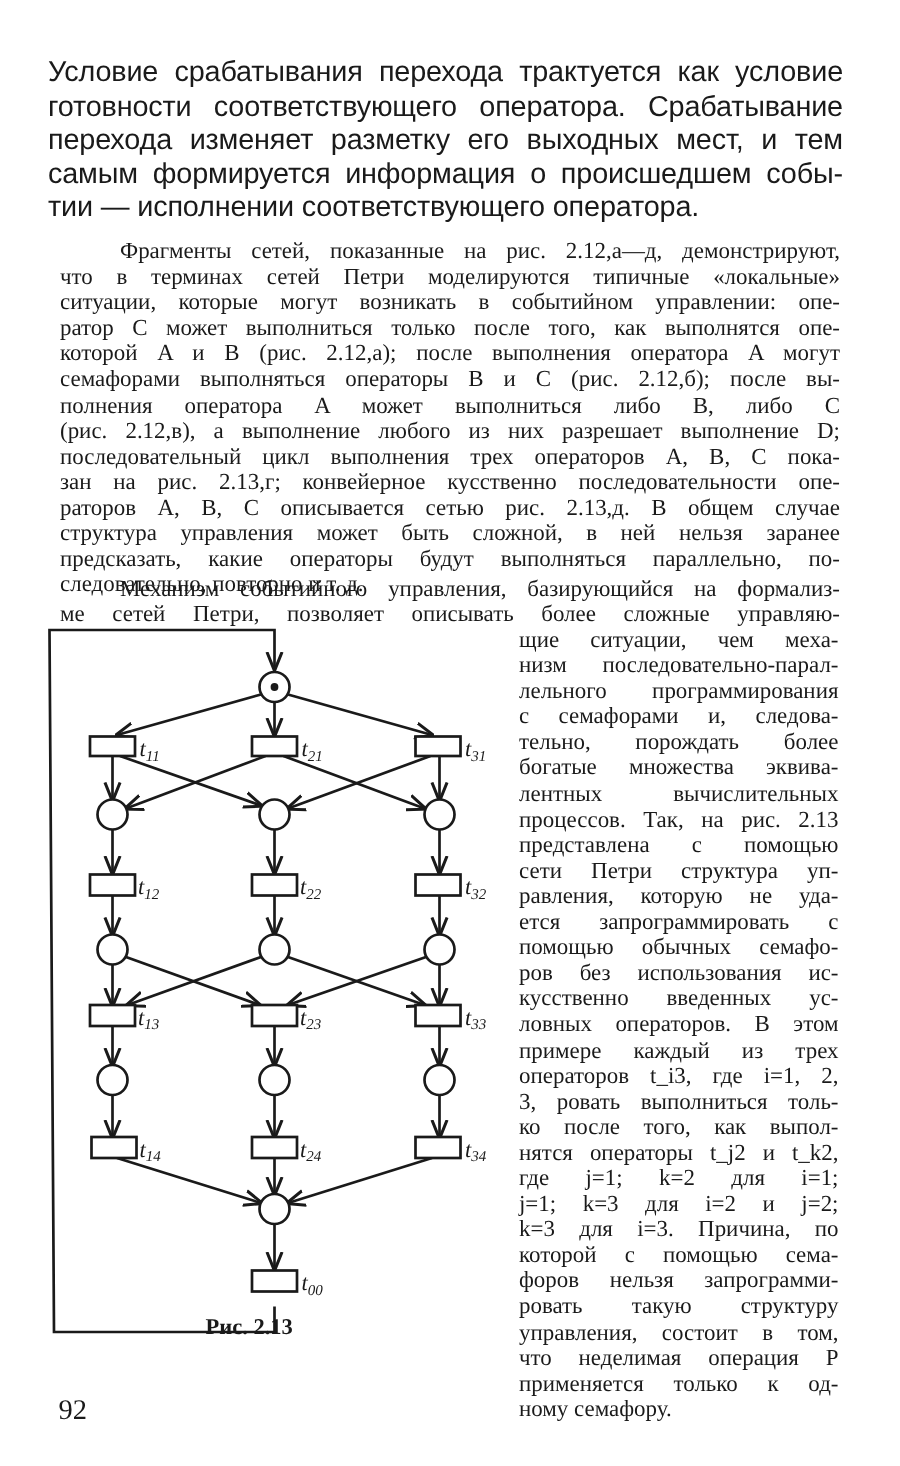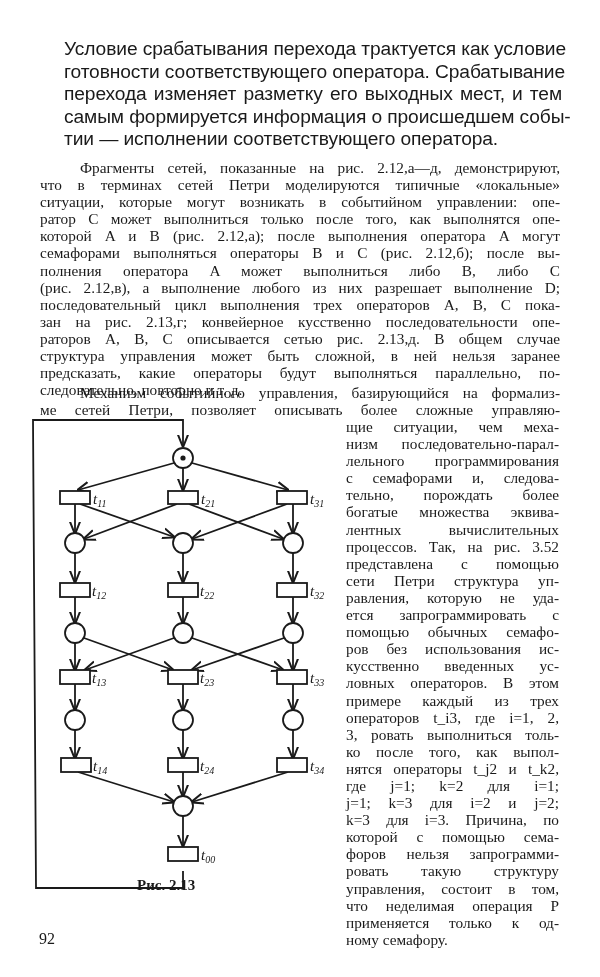--- a/index.html
+++ b/index.html
@@ -6,33 +6,33 @@
   body {
     width:600px; height:977px; background:#ffffff; position:relative; overflow:hidden;
     font-family:"Liberation Serif", "DejaVu Serif", serif; color:#1a1a1a;
   }
   .p { position:absolute; margin:0; }
   .lead {
     left:32px; top:38px; width:530px;
     font-family:"Liberation Sans Narrow", "Liberation Sans", sans-serif;
     font-size:19.2px; line-height:22.6px; text-align:justify; letter-spacing:-0.1px;
   }
-  .lead span { display:block; text-align:justify; text-align-last:justify; white-space:nowrap;margin-left:32px; }
+  .lead span { display:block; text-align:justify; text-align-last:justify; white-space:nowrap; }
   .lead span.last { text-align-last:left; }
   .body {
     font-size:15.3px; line-height:17.1px;
   }
   .body span { display:block; white-space:nowrap; text-align:justify; text-align-last:justify; }
   .body span.last { text-align-last:left; }
   #para1 { left:40px; top:159px; width:520px; }
   #para2 { left:40px; top:384px; width:520px; }
   #sidecol { left:346px; top:418px; width:213px; }
   .ind { text-indent:40px; }
   #caption { left:137px; top:877px; font-size:15px; font-weight:bold; font-family:"Liberation Serif", serif; }
-  #pageno { left:39px; top:930px; font-size:16px; font-family:"Liberation Serif", serif; }
+  #pageno { left:39px; top:930px; font-size:19px; font-family:"Liberation Serif", serif; }
   svg#diagram { position:absolute; left:0; top:0; }
   .tlabel { font-family:"Liberation Serif", serif; font-style:italic; font-size:15px; fill:#1a1a1a; }
   .tsub { font-size:10px; }
 </style>
 </head>
 <body>
 
 <div class="p lead">
   <span>Условие срабатывания перехода трактуется как условие</span>
   <span>готовности соответствующего оператора. Срабатывание</span>
@@ -64,21 +64,21 @@
 </div>
 
 <div class="p body" id="sidecol">
   <span>щие ситуации, чем меха-</span>
   <span>низм последовательно-парал-</span>
   <span>лельного программирования</span>
   <span>с семафорами и, следова-</span>
   <span>тельно, порождать более</span>
   <span>богатые множества эквива-</span>
   <span>лентных вычислительных</span>
-  <span>процессов. Так, на рис. 3.52</span>
+  <span>процессов. Так, на рис. 2.13</span>
   <span>представлена с помощью</span>
   <span>сети Петри структура уп-</span>
   <span>равления, которую не уда-</span>
   <span>ется запрограммировать с</span>
   <span>помощью обычных семафо-</span>
   <span>ров без использования ис-</span>
   <span>кусственно введенных ус-</span>
   <span>ловных операторов. В этом</span>
   <span>примере каждый из трех</span>
   <span>операторов t_i3, где i=1, 2,</span>

